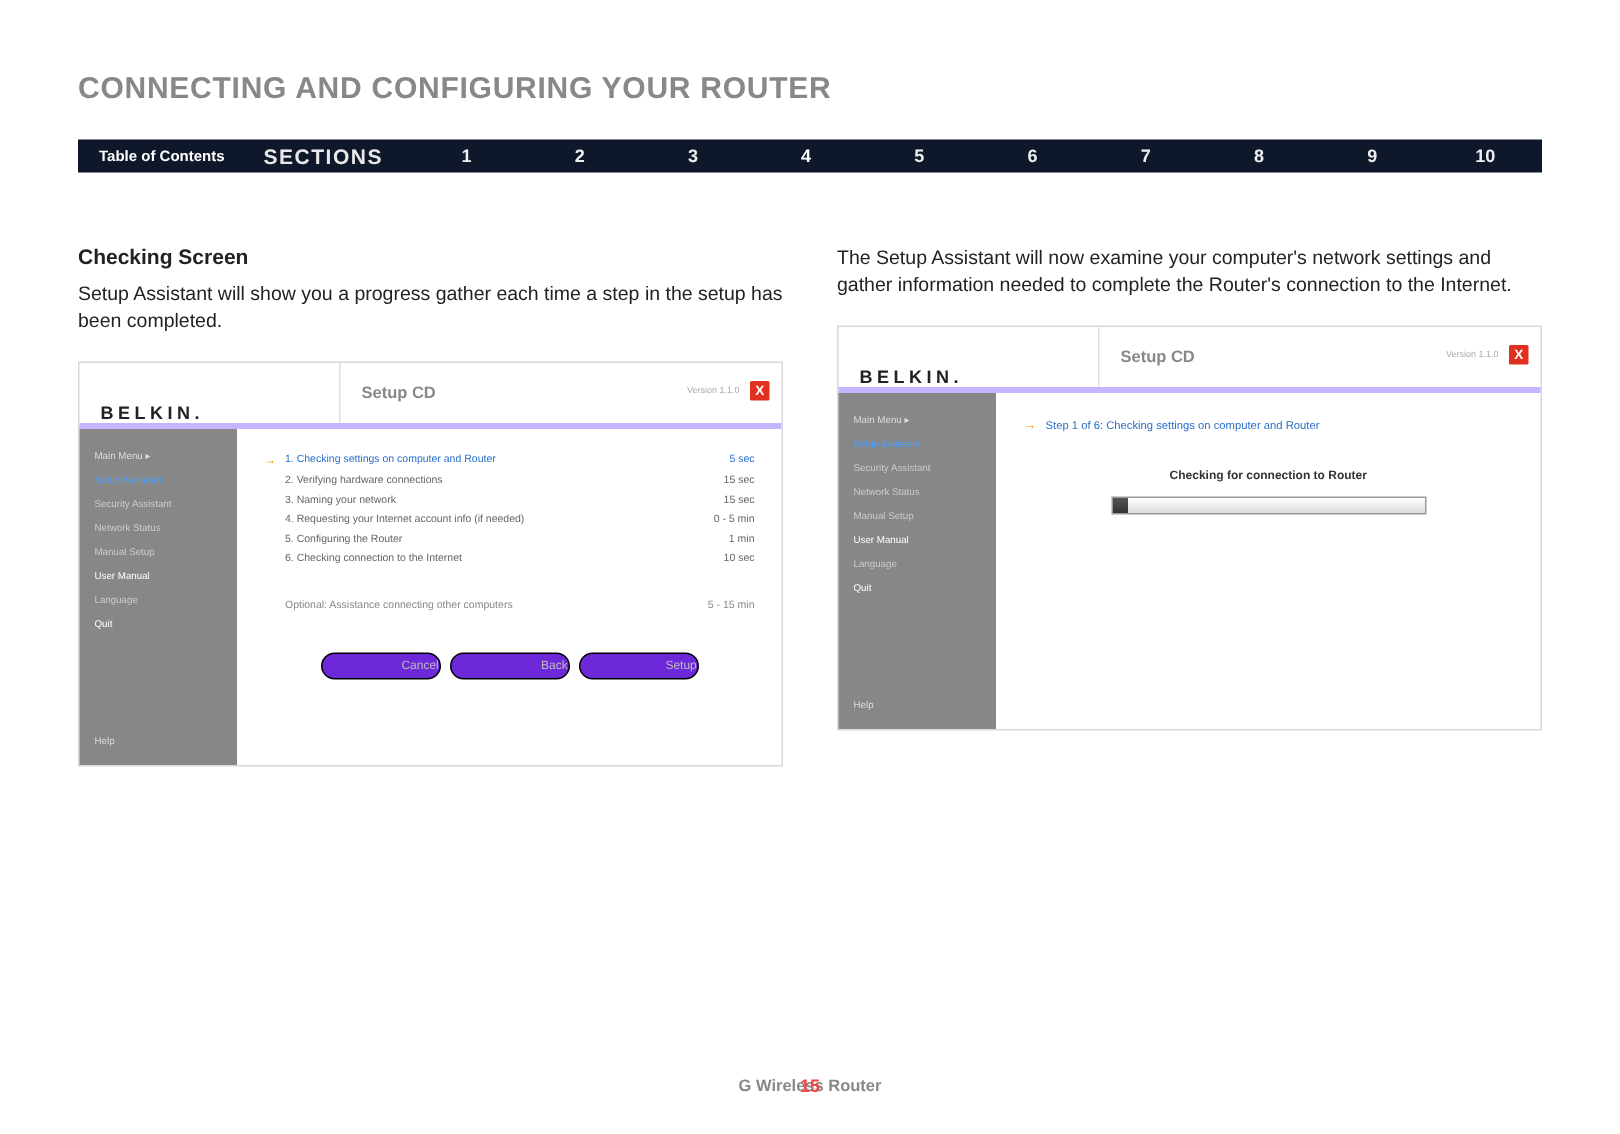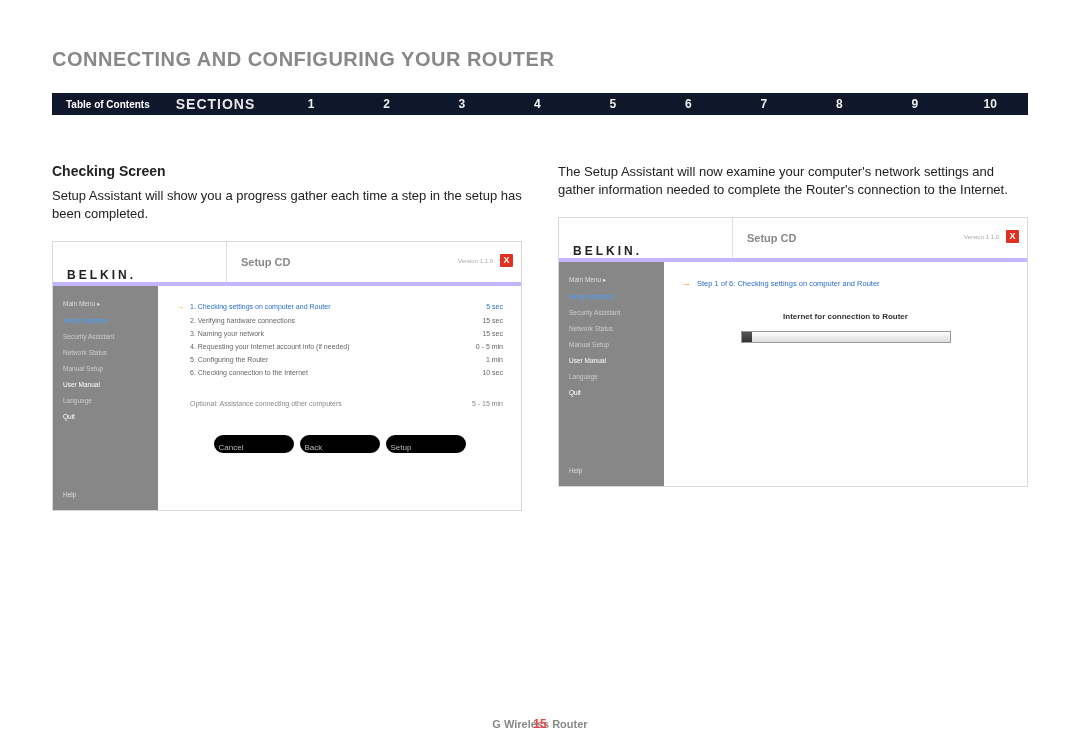--- a/index.html
+++ b/index.html
@@ -179,26 +179,26 @@
   }
   .buttons {
     display: flex;
     gap: 6px;
     justify-content: center;
     margin-top: 28px;
   }
   .btn {
     width: 80px;
     height: 18px;
-    background: #000000;
-    border: 5px solid #000000;
+    background: #6d28d9;
+    border: 1px solid #000000;
     border-radius: 9px;
     font-size: 8px;
     color: #bbb;
-    text-align: left;
+    text-align: right;
     line-height: 16px;
   }
   .checking-step {
     font-size: 7.5px;
     color: #2a6fc9;
     display: flex;
     align-items: center;
     gap: 6px;
     margin-top: 2px;
   }
@@ -361,21 +361,21 @@
             <div class="m">Language</div>
             <div class="m white">Quit</div>
             <div class="spacer"></div>
             <div class="help">Help</div>
           </div>
           <div class="ss-content">
             <div class="checking-step">
               <span class="arrow">→</span>
               <span>Step 1 of 6: Checking settings on computer and Router</span>
             </div>
-            <div class="checking-title">Internet for connection to Router</div>
+            <div class="checking-title">Checking for connection to Router</div>
             <div class="progress-bar">
               <div class="progress-fill"></div>
             </div>
           </div>
         </div>
       </div>
     </div>
   </div>
 </div>
 

